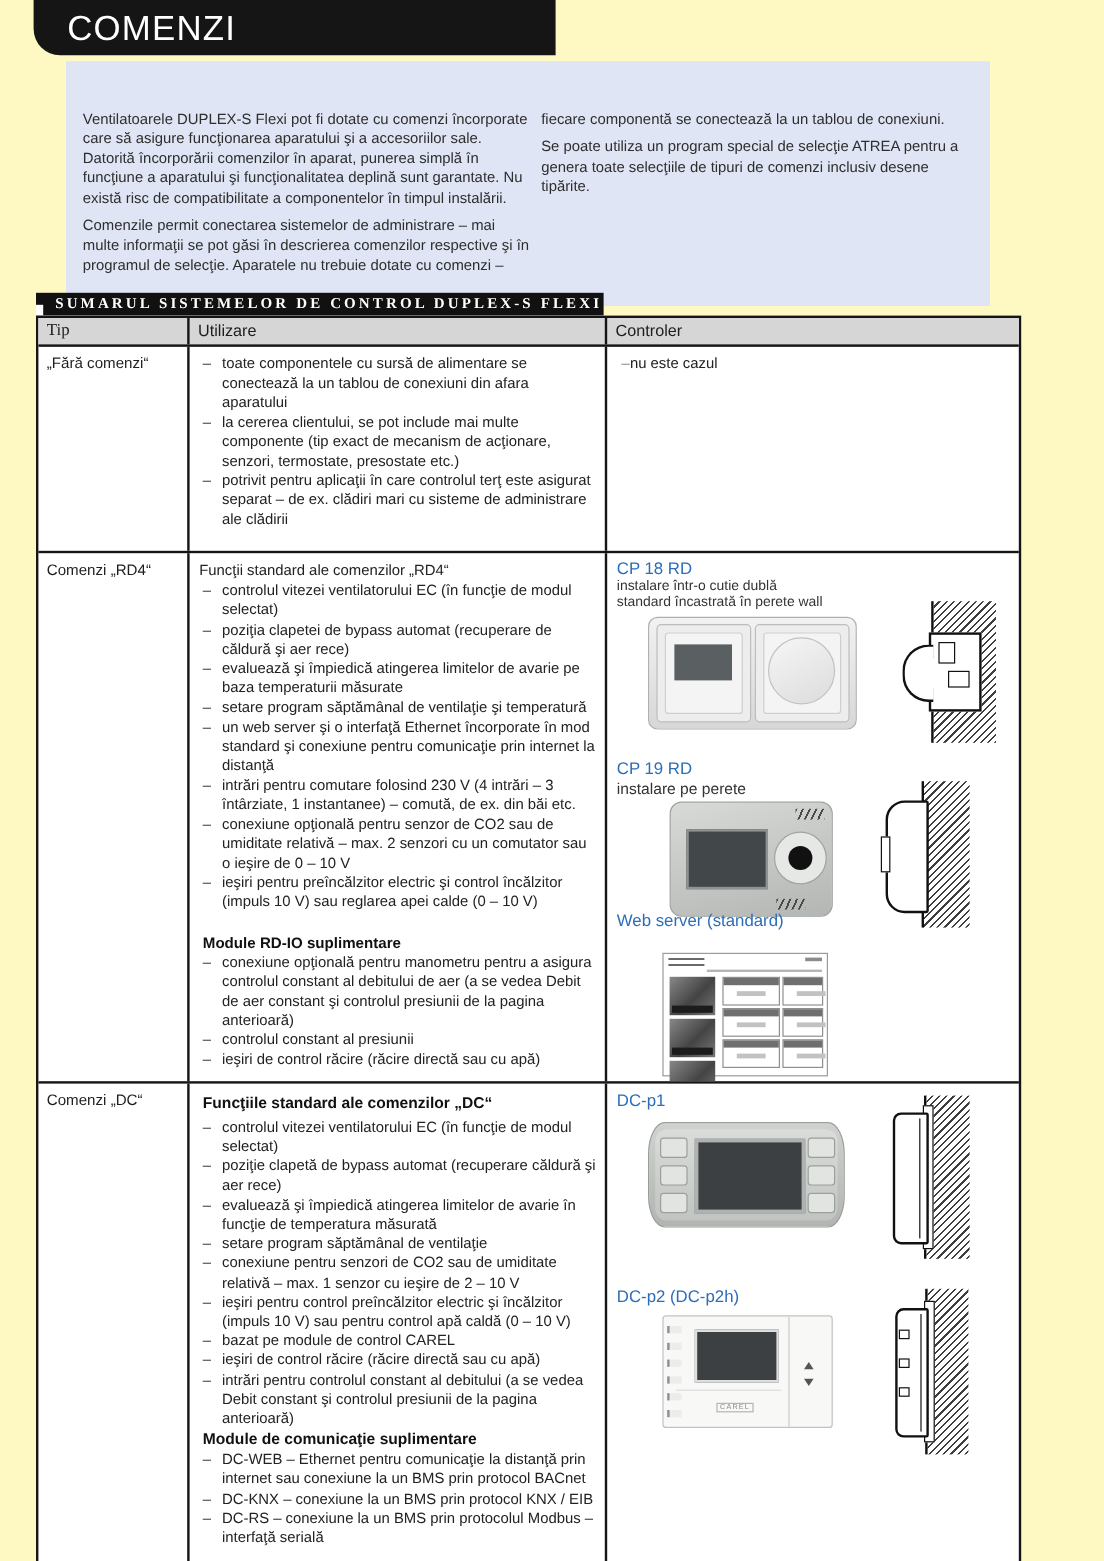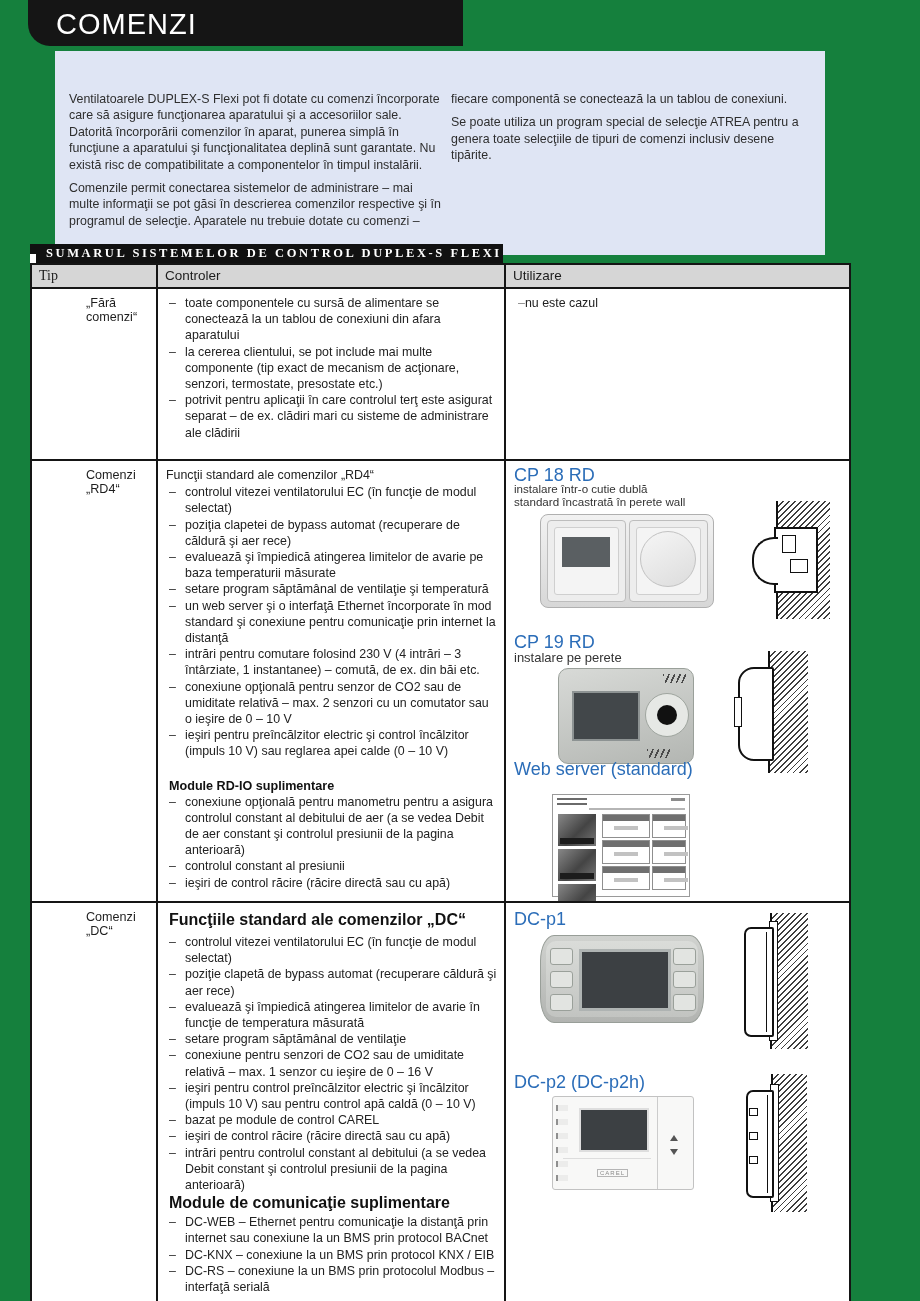--- a/index.html
+++ b/index.html
@@ -1,16 +1,16 @@
 <!DOCTYPE html>
 <html><head>
 <meta charset="utf-8">
 <style>
   html,body{margin:0;padding:0;background:#fff;}
-  .page{position:relative;width:920px;height:1301px;background:#15803d;overflow:hidden;
+  .page{position:relative;width:920px;height:1301px;background:#fef9c3;overflow:hidden;
         font-family:"Liberation Sans",sans-serif;color:#222;}
 
   
   .title-bar{position:absolute;left:28px;top:0;width:435px;height:46px;background:#151515;
              border-radius:0 0 0 22px;}
   .title-bar h1{margin:0;padding:8px 0 0 28px;font-size:29px;font-weight:400;color:#fff;
                 letter-spacing:1px;}
 
   
   .intro-box{position:absolute;left:55px;top:51px;width:770px;height:204px;background:#dfe5f4;}
@@ -31,35 +31,35 @@
   .t-header,.t-row{display:grid;grid-template-columns:126px 348px 343px;}
   .t-header{height:22px;background:#d6d6d6;border-bottom:2px solid #151515;}
   .t-header .cell{font-size:13.5px;color:#1c1c1c;padding:3px 4px 0 7px;}
   .t-header .serif{font-family:"Liberation Serif",serif;font-size:14px;}
   .t-row{border-bottom:2px solid #151515;}
   .t-row.last{border-bottom:none;}
   .cell{border-right:2px solid #151515;overflow:hidden;}
   .cell:last-child{border-right:none;}
   .r1{height:170px;} .r2{height:440px;} .r3{height:472px;}
 
-  .tip-cell{font-size:12.6px;color:#1e1e1e;padding:7px 4px 0 7px;margin-left:47px;}
+  .tip-cell{font-size:12.6px;color:#1e1e1e;padding:7px 4px 0 7px;}
   .use-cell{padding:6px 4px 0 8px;}
   .use-cell .lead{font-size:12.4px;line-height:16.2px;color:#222;margin:0 0 1px 0;}
   .bullet{display:flex;font-size:12.4px;line-height:16.2px;color:#222;}
   .bullet .dash{flex:none;width:16px;padding-left:3px;color:#333;}
   .bullet .btxt{flex:1;padding-right:2px;}
   .subhead-sm{font-size:12.6px;font-weight:bold;color:#111;margin:19px 0 1px 3px;}
-  .subhead-lg{font-size:16px;font-weight:bold;color:#111;margin:4px 0 5px 3px;}
+  .subhead-lg{font-size:13px;font-weight:bold;color:#111;margin:4px 0 5px 3px;}
 
   .ctrl-cell{position:relative;}
   .ctrl-note{display:flex;padding:7px 0 0 12px;font-size:12.4px;color:#222;}
   .ctrl-note .dash{color:#888;}
   .ctrl-note .btxt{}
 
-  .prod-name{position:absolute;font-size:18px;color:#2b6db8;white-space:nowrap;}
+  .prod-name{position:absolute;font-size:14px;color:#2b6db8;white-space:nowrap;}
   .prod-desc{position:absolute;font-size:11.6px;line-height:13.8px;color:#333;white-space:nowrap;}
   .prod-desc.lg{font-size:13px;}
 
   
   .dev{position:absolute;}
   
   .cp18{background:linear-gradient(180deg,#f2f2f2,#d7d7d7);border:1px solid #b0b0b0;border-radius:8px;}
   .cp18 .pane{position:absolute;top:5px;width:77px;height:80px;background:#ededed;
               border:1px solid #bdbdbd;border-radius:4px;}
   .cp18 .pane .inner{position:absolute;inset:6px;background:#f4f4f4;border:1px solid #cfcfcf;border-radius:3px;}
@@ -146,22 +146,22 @@
 
   <div class="section-bar">
     <span>SUMARUL SISTEMELOR DE CONTROL DUPLEX-S FLEXI</span>
     <div class="notch"></div>
   </div>
 
   <div class="ctable">
 
     <div class="t-header">
       <div class="cell serif">Tip</div>
+      <div class="cell">Utilizare</div>
       <div class="cell">Controler</div>
-      <div class="cell">Utilizare</div>
     </div>
 
     <div class="t-row r1">
       <div class="cell tip-cell">„Fără comenzi“</div>
       <div class="cell use-cell">
         <div>
             <div class="bullet">
               <span class="dash">–</span>
               <span class="btxt">toate componentele cu sursă de alimentare se conectează la un tablou de conexiuni din afara aparatului</span>
             </div>
@@ -313,21 +313,21 @@
             <div class="bullet">
               <span class="dash">–</span>
               <span class="btxt">evaluează şi împiedică atingerea limitelor de avarie în funcţie de temperatura măsurată</span>
             </div>
             <div class="bullet">
               <span class="dash">–</span>
               <span class="btxt">setare program săptămânal de ventilaţie</span>
             </div>
             <div class="bullet">
               <span class="dash">–</span>
-              <span class="btxt">conexiune pentru senzori de CO2 sau de umiditate relativă – max. 1 senzor cu ieşire de 0 – 16 V</span>
+              <span class="btxt">conexiune pentru senzori de CO2 sau de umiditate relativă – max. 1 senzor cu ieşire de 2 – 10 V</span>
             </div>
             <div class="bullet">
               <span class="dash">–</span>
               <span class="btxt">ieşiri pentru control preîncălzitor electric şi încălzitor (impuls 10 V) sau pentru control apă caldă (0 – 10 V)</span>
             </div>
             <div class="bullet">
               <span class="dash">–</span>
               <span class="btxt">bazat pe module de control CAREL</span>
             </div>
             <div class="bullet">

